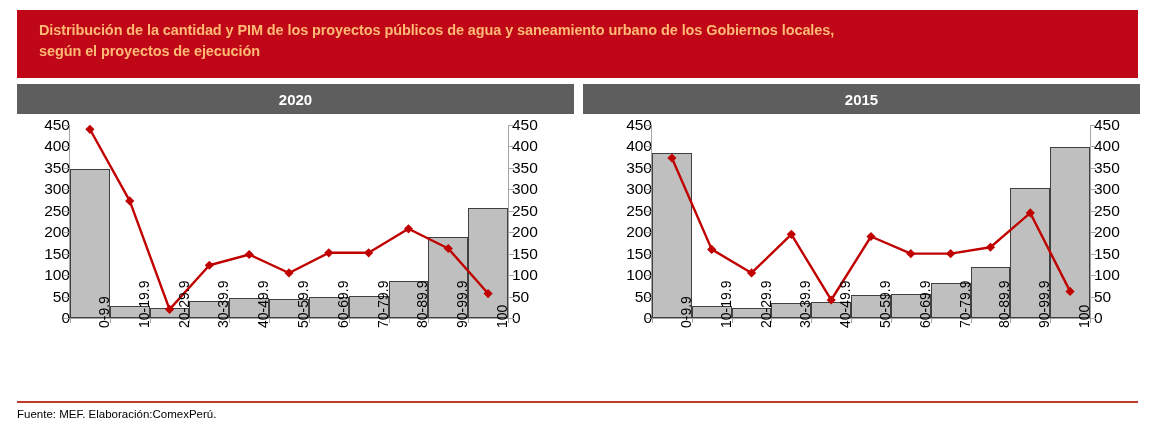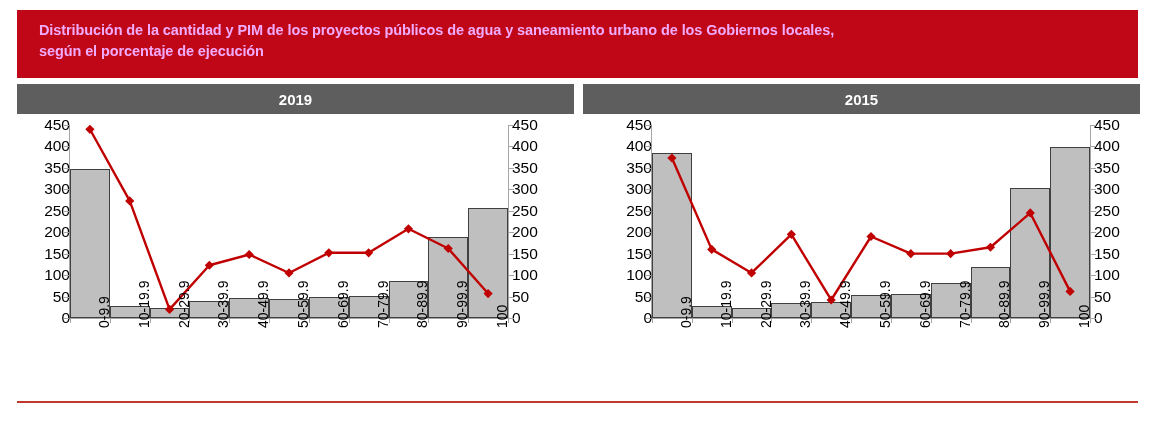--- a/index.html
+++ b/index.html
@@ -23,21 +23,21 @@
     position: absolute;
     left: 17px;
     top: 10px;
     width: 1121px;
     height: 68px;
     background: #C00718;
     box-sizing: border-box;
     padding: 10px 14px 0 22px;
   }
   .title-text {
-    color: #f0abfc;
+    color: #fdba74;
     font-size: 14.5px;
     font-weight: bold;
     line-height: 1.42;
     letter-spacing: -0.1px;
   }
 
   
   .panel-head {
     position: absolute;
     top: 84px;
@@ -162,26 +162,26 @@
   }
 </style>
 </head>
 <body>
 
 <div class="page">
 
   <div class="title-banner">
     <div class="title-text">
       <span>Distribución de la cantidad y PIM de los proyectos públicos de agua y saneamiento urbano de los Gobiernos locales,</span><br>
-      <span>según el porcentaje de ejecución</span>
+      <span>según el proyectos de ejecución</span>
     </div>
   </div>
 
   <div class="panel-head left">
-    <span>2019</span>
+    <span>2020</span>
   </div>
   <div class="panel-head right">
     <span>2015</span>
   </div>
 
   <div class="panel left">
     <div class="chart" id="chart-0">
         <div class="axis-line l" style="top: 9px; height: 193px;"></div>
         <div class="axis-line r" style="top: 9px; height: 193px;"></div>
         <div class="baseline" style="top: 202px;"></div>
@@ -369,14 +369,15 @@
         <div class="xlab" style="left: 406.455px; top: 212px;">80-89.9</div>
         <div class="xtick" style="left: 420.364px; top: 202px;"></div>
         <div class="xlab" style="left: 446.273px; top: 212px;">90-99.9</div>
         <div class="xtick" style="left: 460.182px; top: 202px;"></div>
         <div class="xlab" style="left: 486.091px; top: 212px;">100</div>
         <div class="xtick" style="left: 500px; top: 202px;"></div>
       </div>
   </div>
 
   <div class="footer-rule"></div>
+  <div class="footer-text">Fuente: MEF. Elaboración:ComexPerú.</div>
 
 </div>
 
 </body></html>

